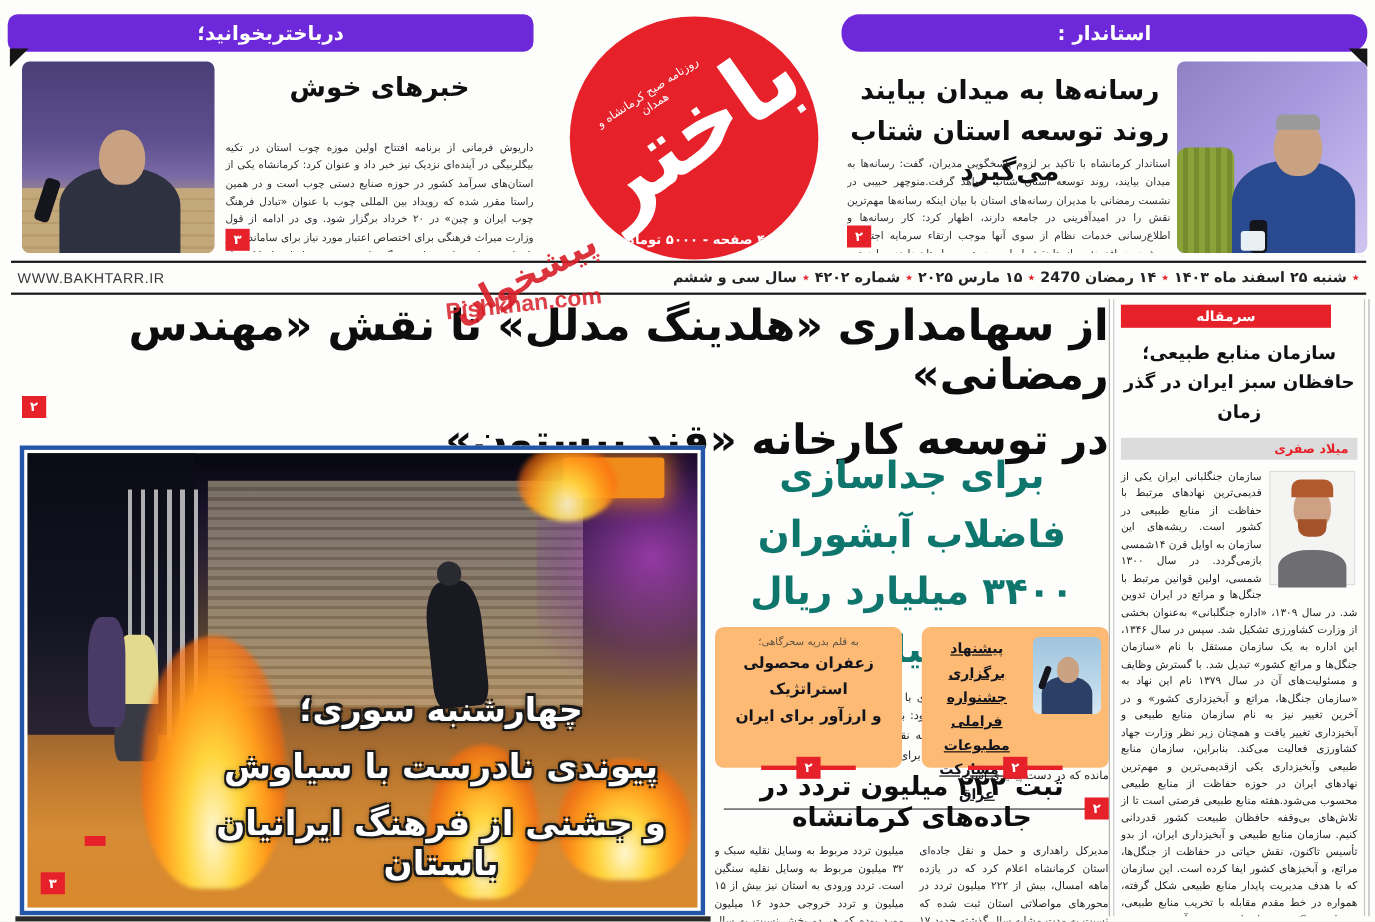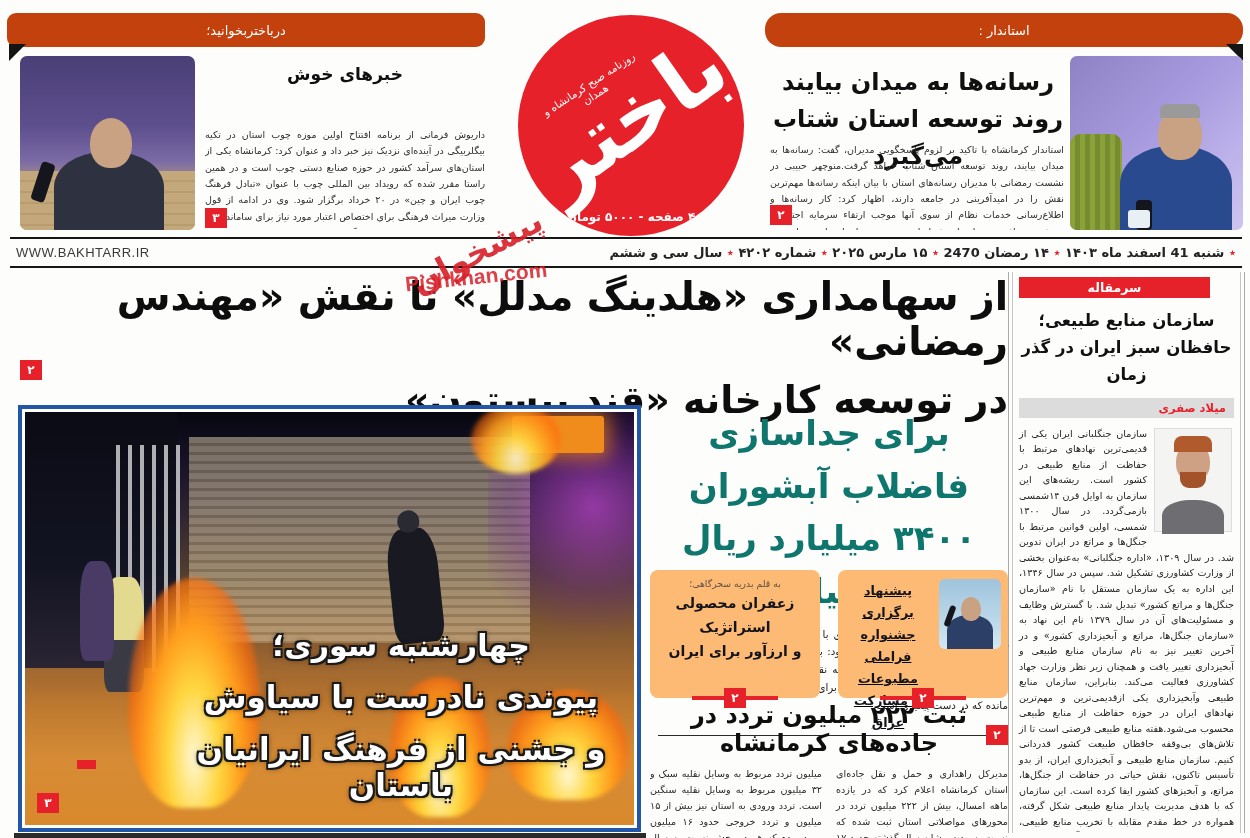--- a/index.html
+++ b/index.html
@@ -4,22 +4,22 @@
 <style>
   * { margin:0; padding:0; box-sizing:border-box; }
   html,body { background:#e9e9e9; }
   body { font-family:"DejaVu Sans", sans-serif; }
   .page {
     position:relative; width:1250px; height:838px; margin:0 auto;
     background:#fdfdfc; overflow:hidden; direction:rtl;
   }
   
   .kicker-bar {
-    position:absolute; top:13px; height:34px; background:#c2410c;
-    border-radius:9px; color:#fff; font-weight:normal; font-size:13px;
+    position:absolute; top:13px; height:34px; background:#6d28d9;
+    border-radius:9px; color:#fff; font-weight:bold; font-size:18px;
     display:flex; align-items:center; justify-content:center;
   }
   .kicker-left  { left:7px;  width:478px; }
   .kicker-right { left:765px; width:478px;border-radius:16px; }
   .tri { position:absolute; width:0; height:0; }
   .tri-left  { top:44px; left:9px;    border-top:17px solid #151515; border-right:17px solid transparent; }
   .tri-right { top:44px; left:1226px; border-top:17px solid #151515; border-left:17px solid transparent; }
 
   
   .photo-box { position:absolute; border-radius:7px; overflow:hidden; }
@@ -152,21 +152,21 @@
   <div class="kicker-bar kicker-right">استاندار :</div>
   <div class="tri tri-left"></div>
   <div class="tri tri-right"></div>
 
   <div class="photo-box photo-tl">
     <div class="wall"></div>
     <div class="ph-body" style="left:34px; bottom:0; width:110px; height:78px; background:#2e3140;"></div>
     <div class="ph-head" style="left:70px; bottom:62px; width:42px; height:50px;"></div>
     <div class="ph-mic" style="left:16px; bottom:28px; width:14px; height:40px; transform:rotate(18deg);"></div>
   </div>
-  <div class="story-head" style="left:205px; top:62px; width:280px; font-size:17px;">
+  <div class="story-head" style="left:205px; top:62px; width:280px; font-size:24px;">
     <div>خبرهای خوش</div>
   </div>
   <div class="story-body" style="left:205px; top:127px; width:280px; height:102px;">داریوش فرمانی از برنامه افتتاح اولین موزه چوب استان در تکیه بیگلربیگی در آینده‌ای نزدیک نیز خبر داد و عنوان کرد: کرمانشاه یکی از استان‌های سرآمد کشور در حوزه صنایع دستی چوب است و در همین راستا مقرر شده که رویداد بین المللی چوب با عنوان «تبادل فرهنگ چوب ایران و چین» در ۲۰ خرداد برگزار شود. وی در ادامه از قول وزارت میراث فرهنگی برای اختصاص اعتبار مورد نیاز برای ساماندهی و تکمیل زیرساخت‌های منظر فرهنگی تاریخی محور ساسانی لشکانی، از معبد آناهیتا تا ایوان مدائن در عراق خبرداد و گفت: این اقدام در راستای پرونده ثبت جهانی این منظر صورت می‌گیرد..</div>
   <div class="badge" style="left:205px; top:208px;">۳</div>
 
   <div class="photo-box photo-tr">
     <div class="chair"></div>
     <div class="ph-body" style="left:50px; bottom:0; width:112px; height:84px; background:#2a4a8f;"></div>
     <div class="ph-head" style="left:88px; bottom:70px; width:44px; height:52px;"></div>
     <div style="position:absolute; left:90px; bottom:112px; width:40px; height:14px; background:#9a9a9a; border-radius:6px 6px 0 0;"></div>
@@ -180,21 +180,21 @@
   <div class="story-body" style="left:770px; top:142px; width:294px; height:88px;">استاندار کرمانشاه با تاکید بر لزوم پاسخگویی مدیران، گفت: رسانه‌ها به میدان بیایند، روند توسعه استان شتاب خواهد گرفت.منوچهر حبیبی در نشست رمضانی با مدیران رسانه‌های استان با بیان اینکه رسانه‌ها مهم‌ترین نقش را در امیدآفرینی در جامعه دارند، اظهار کرد: کار رسانه‌ها و اطلاع‌رسانی خدمات نظام از سوی آنها موجب ارتقاء سرمایه اجتماعی می‌شود.وی افزود: رسانه‌ها نقش اساسی در توسعه استان دارند و باید همه کمک کنیم که استان در مسیر توسعه قرار گیرد.حبیبی همچنین با تاکید بر لزوم پاسخگویی مدیران به رسانه‌ها، عنوان کرد: پاسخگویی دستگاه‌ها به رسانه‌ها ضروری است.</div>
   <div class="badge" style="left:770px; top:205px;">۲</div>
 
   <div class="logo">
     <span class="logo-sub">روزنامه صبح کرمانشاه و همدان</span>
     <span class="logo-title">باختر</span>
     <span class="logo-price">۴ صفحه - ۵۰۰۰ تومان</span>
   </div>
 
   <div class="dateline">
-    <span class="date-line"><span class="star"> ٭ </span><span>شنبه 41 اسفند ماه ۱۴۰۳</span><span class="star"> ٭ </span><span>۱۴ رمضان 2470</span><span class="star"> ٭ </span><span>۱۵ مارس ۲۰۲۵</span><span class="star"> ٭ </span><span>شماره ۴۲۰۲</span><span class="star"> ٭ </span><span>سال سی و ششم</span></span>
+    <span class="date-line"><span class="star"> ٭ </span><span>شنبه ۲۵ اسفند ماه ۱۴۰۳</span><span class="star"> ٭ </span><span>۱۴ رمضان 2470</span><span class="star"> ٭ </span><span>۱۵ مارس ۲۰۲۵</span><span class="star"> ٭ </span><span>شماره ۴۲۰۲</span><span class="star"> ٭ </span><span>سال سی و ششم</span></span>
     <span class="site-url">WWW.BAKHTARR.IR</span>
   </div>
 
   <div class="watermark">
     <span class="wm-fa">پیشخوان</span>
     <span class="wm-en">Pishkhan.com</span>
   </div>
 
   <div class="lead">
     <div class="l1">از سهامداری «هلدینگ مدلل» تا نقش «مهندس رمضانی»</div>

